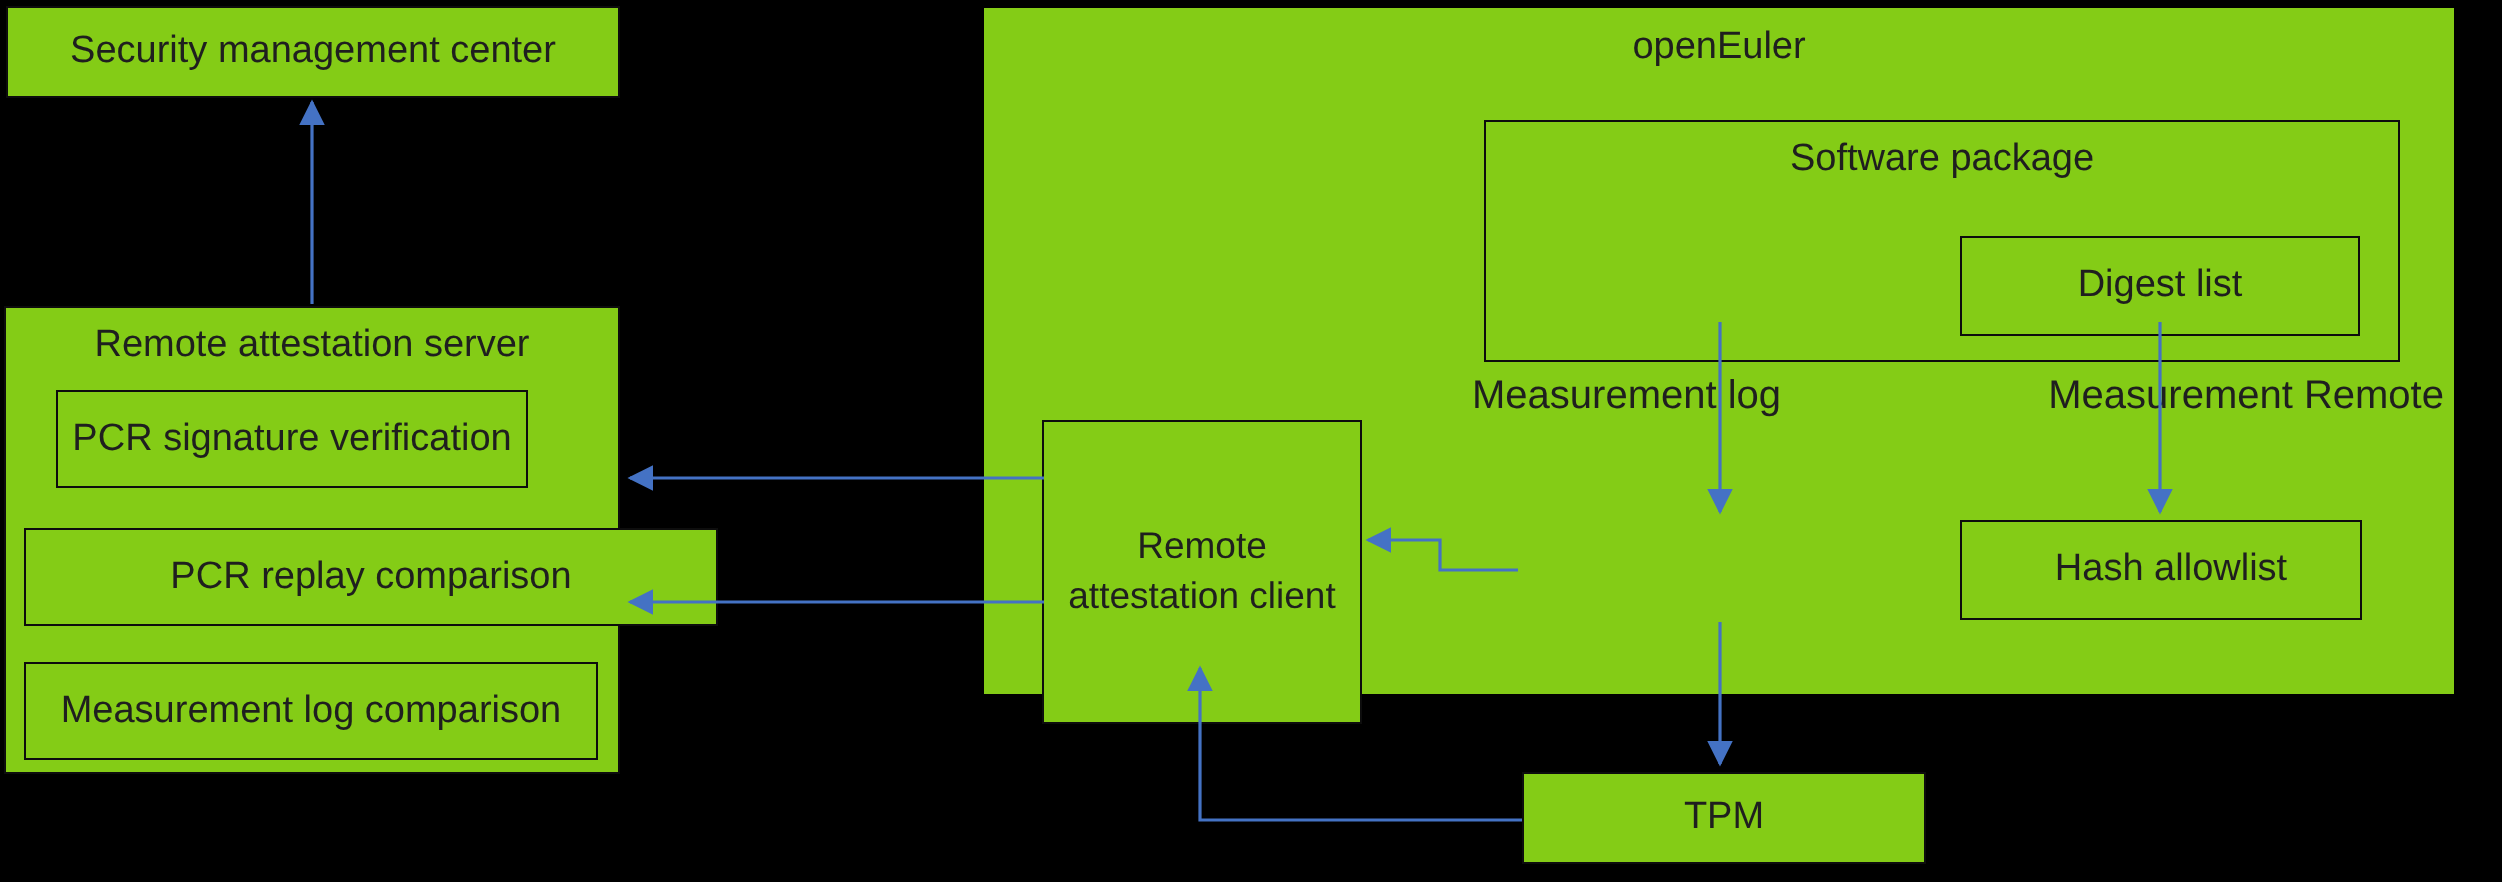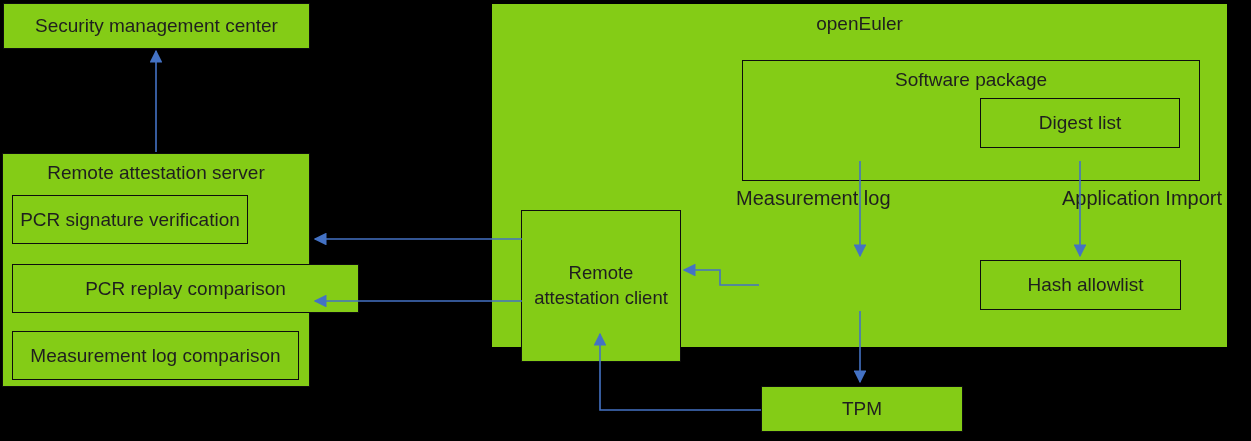--- a/index.html
+++ b/index.html
@@ -62,44 +62,44 @@
   <div class="box" style="left:491px; top:3px; width:737px; height:345px; border-color:#000;">
   </div>
   <div class="container-title" style="left:491px; width:737px; top:13px;">openEuler</div>
 
   <div class="box center-text" style="left:3px; top:3px; width:307px; height:46px;">
     <span>Security management center</span>
   </div>
 
   <div class="box" style="left:2px; top:153px; width:308px; height:234px;">
     <div class="container-title">Remote attestation server</div>
-    <div class="box center-text" style="left:9px; top:41px; width:236px; height:49px;text-align:right;">
+    <div class="box center-text" style="left:25px; top:41px; width:236px; height:49px;text-align:right;">
       <span>PCR signature verification</span>
     </div>
     <div class="box center-text" style="left:9px; top:110px; width:347px; height:49px;">
       <span>PCR replay comparison</span>
     </div>
     <div class="box center-text" style="left:9px; top:177px; width:287px; height:49px;">
       <span>Measurement log comparison</span>
     </div>
   </div>
 
   <div class="box center-text" style="left:521px; top:210px; width:160px; height:152px; font-size:18.5px; line-height:1.35; padding:17px 2px;">
     <span>Remote attestation client</span>
   </div>
 
   <div class="box" style="left:742px; top:60px; width:458px; height:121px;">
     <div class="container-title">Software package</div>
   </div>
-  <div class="box center-text" style="left:980px; top:98px; width:200px; height:50px;">
+  <div class="box center-text" style="left:980px; top:118px; width:200px; height:50px;">
     <span>Digest list</span>
   </div>
 
   <div class="edge-label" style="left:736px; top:187px;">Measurement log</div>
-  <div class="edge-label" style="right:29px; top:187px;">Application Import</div>
+  <div class="edge-label" style="right:29px; top:187px;">Measurement Remote</div>
 
   <div class="box center-text" style="left:980px; top:260px; width:201px; height:50px;padding-left:10px;">
     <span>Hash allowlist</span>
   </div>
 
   <div class="box center-text" style="left:761px; top:386px; width:202px; height:46px;">
     <span>TPM</span>
   </div>
 
   <svg id="arrow-layer" width="1251" height="441" viewBox="0 0 1251 441">

